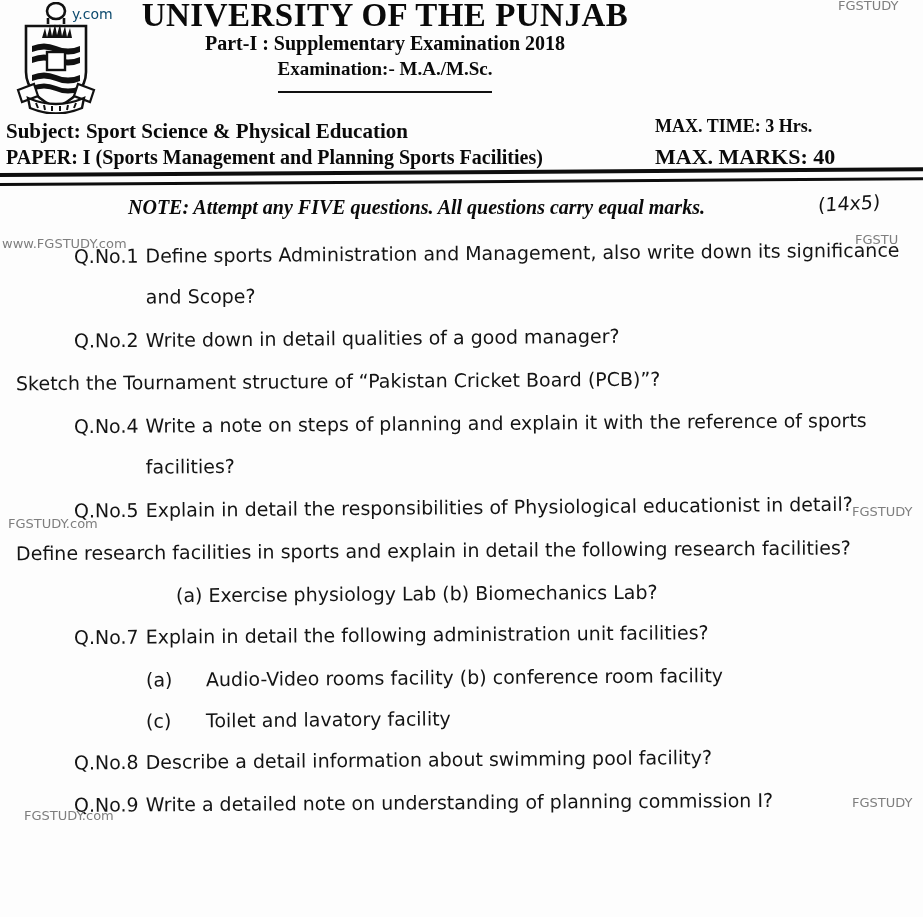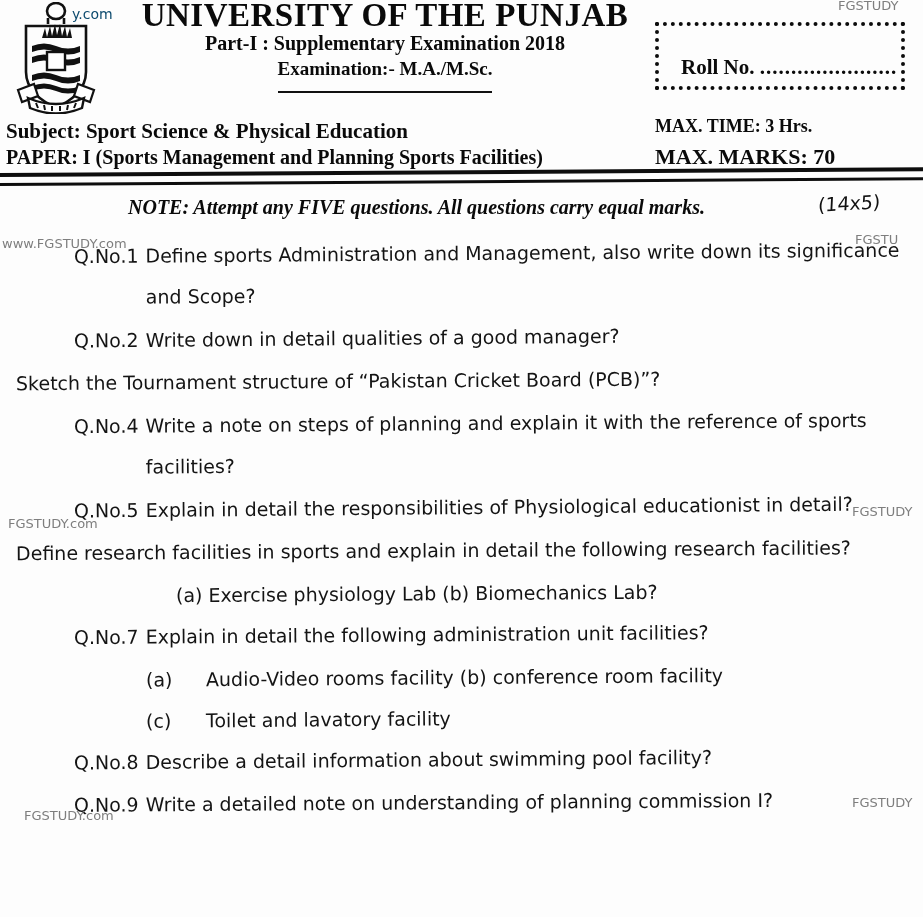--- a/index.html
+++ b/index.html
@@ -269,29 +269,23 @@
       </svg>
     </div>
 
     <div class="uni-title">UNIVERSITY OF THE PUNJAB</div>
     <div class="part-line">Part-I : Supplementary Examination 2018</div>
     <div class="exam-line"><span>Examination:- M.A./M.Sc.</span></div>
 
     <div class="subject-line">Subject: Sport Science &amp; Physical Education</div>
     <div class="paper-line">PAPER: I (Sports Management and Planning Sports Facilities)</div>
 
-    <div class="rollno-box">
-      <div class="rollno-text">
-        <span>Roll No.</span>
-        <span class="rollno-dots">......................</span>
-      </div>
-    </div>
 
     <div class="max-time">MAX. TIME: 3 Hrs.</div>
-    <div class="max-marks">MAX. MARKS: 70</div>
+    <div class="max-marks">MAX. MARKS: 40</div>
   </div>
 
   <div class="rules">
     <div class="rule r1"></div>
     <div class="rule r2"></div>
   </div>
 
   <div class="note">NOTE: Attempt any FIVE questions. All questions carry equal marks.</div>
   <div class="note-marks">(14x5)</div>
 

